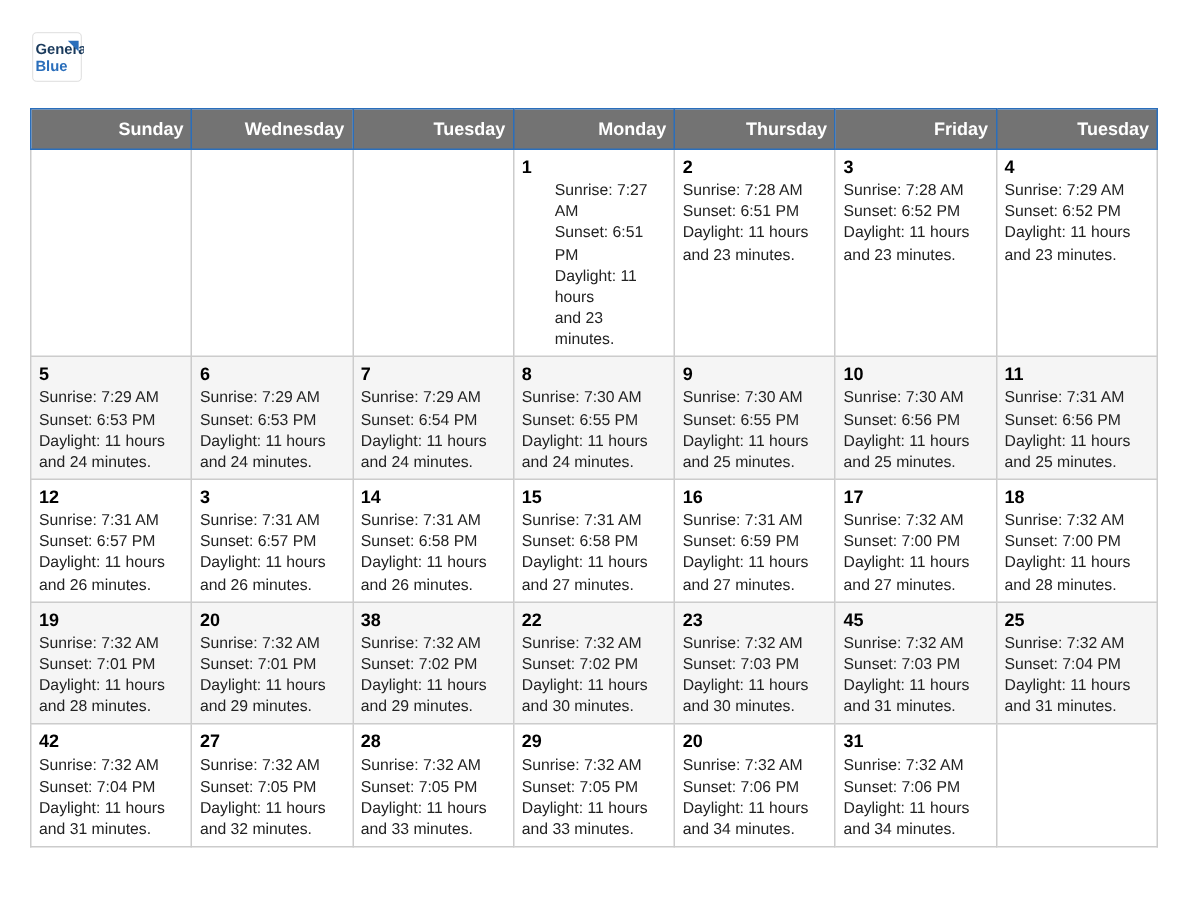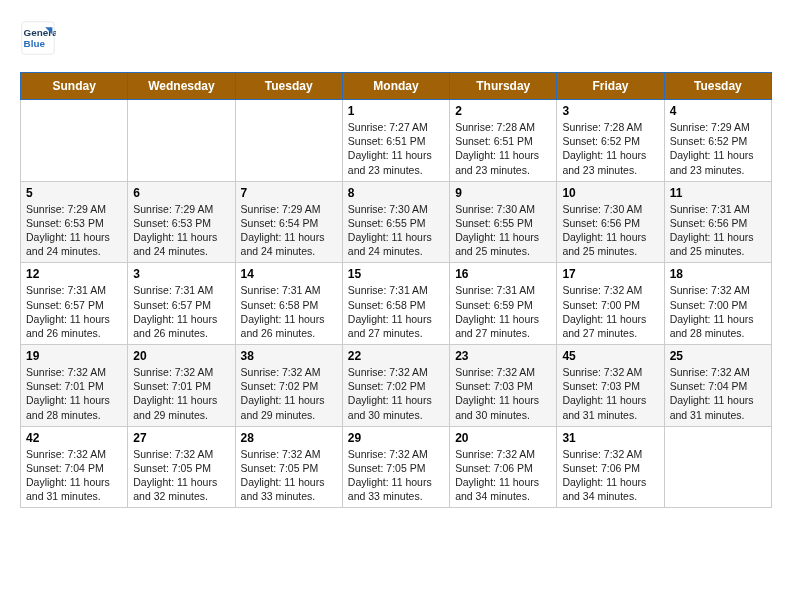--- a/index.html
+++ b/index.html
@@ -36,23 +36,23 @@
     .subtitle {
       font-size: 15px;
       color: #444;
     }
     table {
       width: 100%;
       border-collapse: collapse;
       font-size: 11px;
     }
     th {
-      background-color: #a16207;
+      background-color: #737373;
       color: #fff;
-      text-align: center;
+      text-align: right;
       padding: 6px 5px;
       font-size: 12px;
       font-weight: bold;
       border: 1px solid #2a6ebb;
     }
     td {
       border: 1px solid #ccc;
       vertical-align: top;
       padding: 4px 5px;
       height: 80px;
@@ -110,21 +110,21 @@
         <th>Tuesday</th>
       </tr>
   </thead>
   <tbody id="calendar-body">
   <tr>
         <td class="empty-cell"></td>
         <td class="empty-cell"></td>
         <td class="empty-cell"></td>
         <td>
           <div class="day-num">1</div>
-          <div class="day-info" style="white-space: pre-line;">Sunrise: 7:27 AM
+          <div class="day-info" style="white-space: pre-line; margin-left: 22px;">Sunrise: 7:27 AM
 Sunset: 6:51 PM
 Daylight: 11 hours
 and 23 minutes.</div>
         </td>
         <td>
           <div class="day-num">2</div>
           <div class="day-info" style="white-space: pre-line;">Sunrise: 7:28 AM
 Sunset: 6:51 PM
 Daylight: 11 hours
 and 23 minutes.</div>

